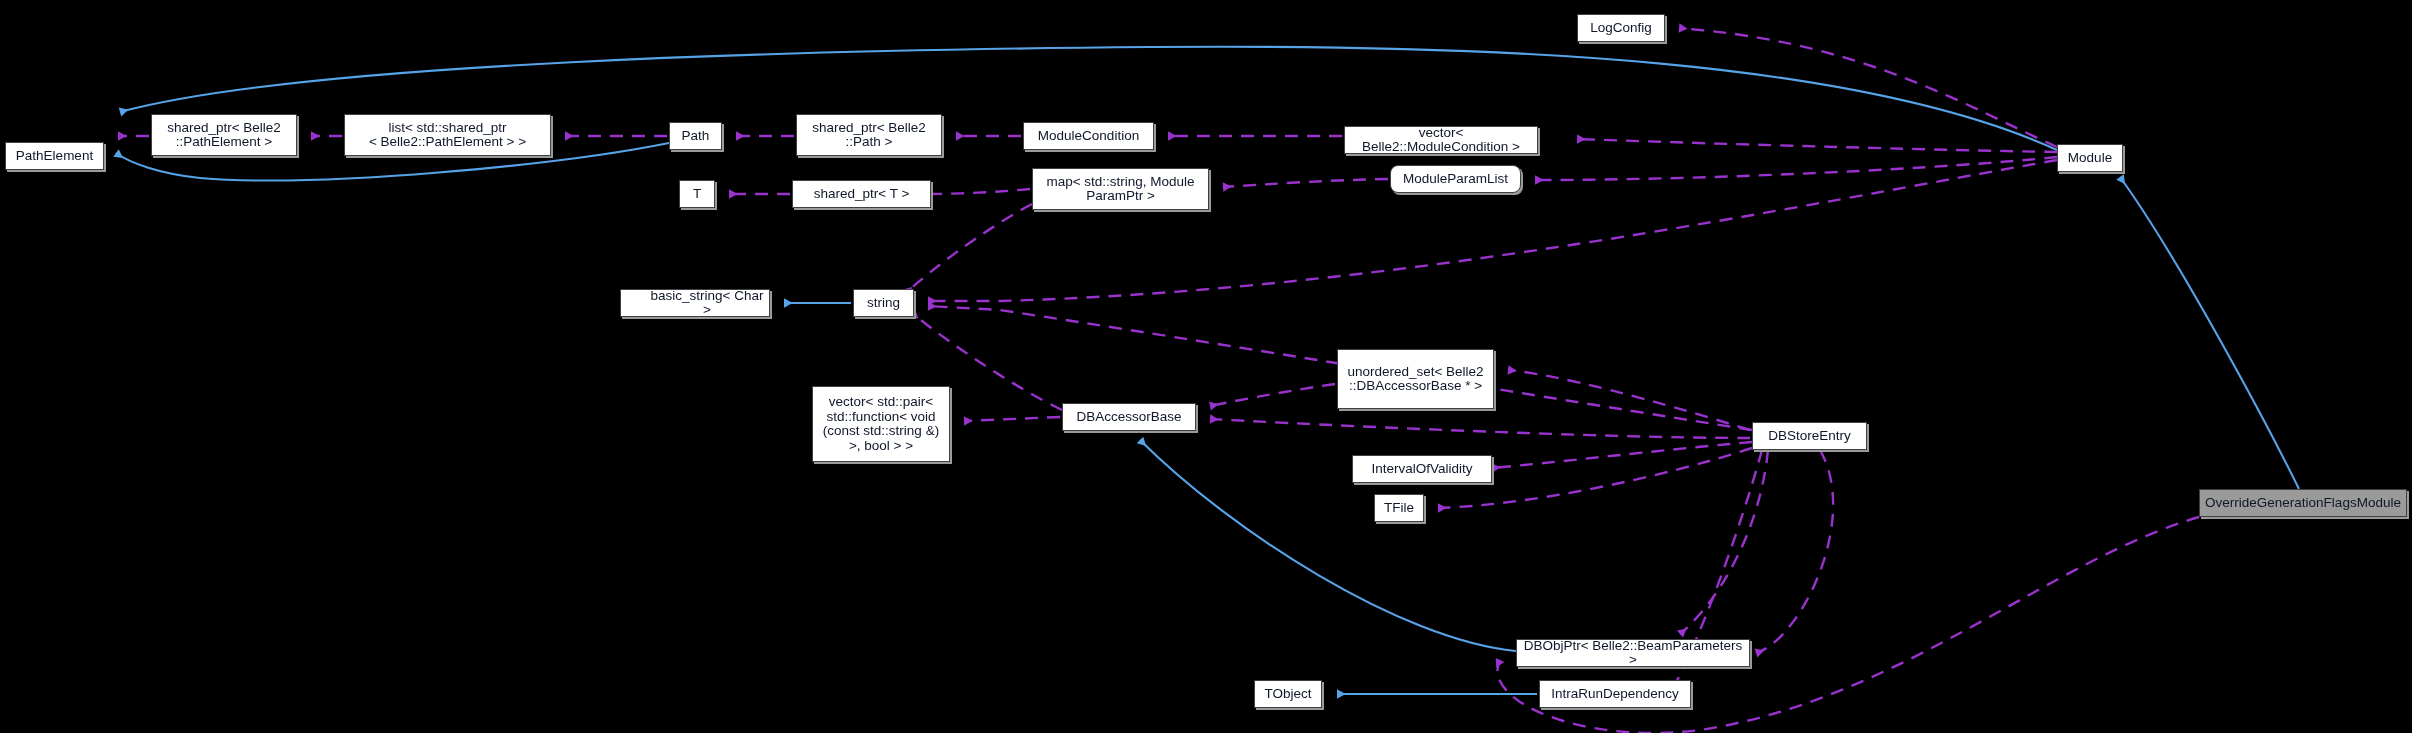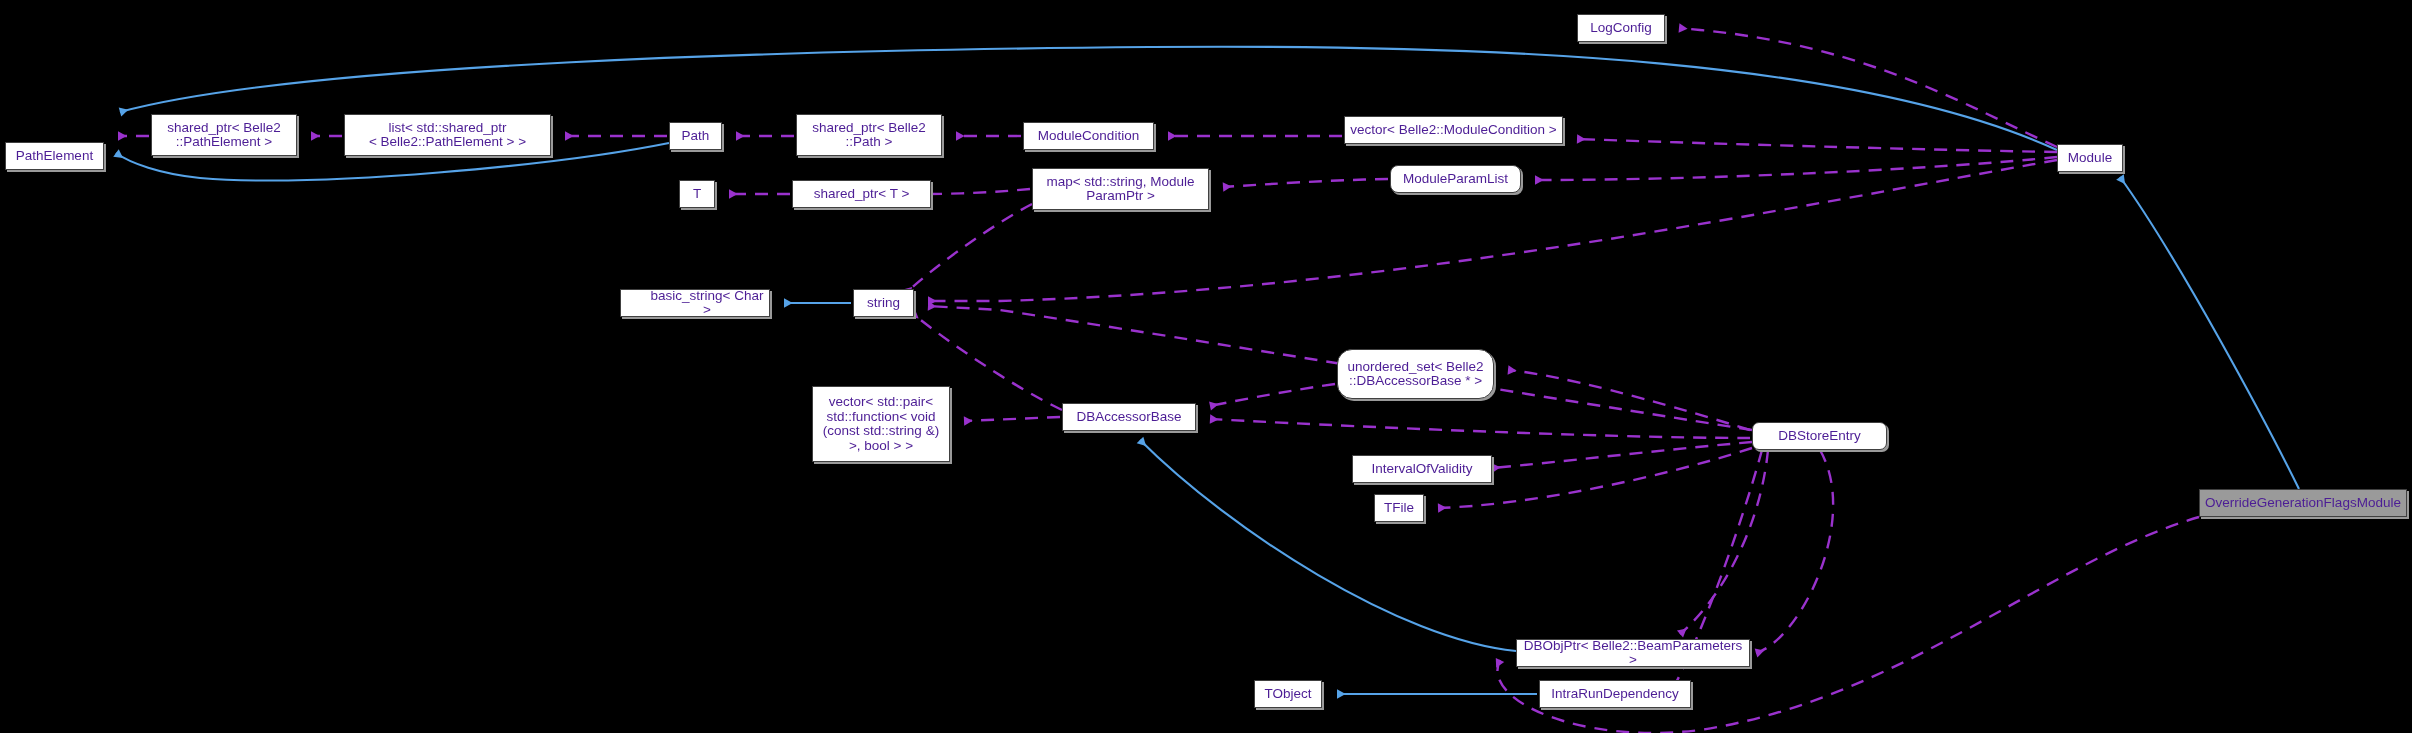--- a/index.html
+++ b/index.html
@@ -1,21 +1,21 @@
 <!DOCTYPE html>
 <html><head>
 <meta charset="utf-8">
 <style>
   html,body{margin:0;padding:0;background:#000;}
   body{font-family:"Liberation Sans",sans-serif;}
   #canvas{position:relative;width:2412px;height:733px;background:#000;overflow:hidden;}
   svg#edges{position:absolute;left:0;top:0;width:2412px;height:733px;}
   .node{position:absolute;box-sizing:border-box;background:#fff;border:1px solid #404040;
         box-shadow:2px 2px 0 0 #9a9a9a;display:flex;align-items:center;justify-content:center;
-        text-align:center;color:#4c1d95;font-size:13.5px;line-height:14.5px;letter-spacing:0px;
+        text-align:center;color:#0f172a;font-size:13.5px;line-height:14.5px;letter-spacing:0px;
         white-space:pre-line;padding:1px 4px;}
   .node.current{background:#9a9a9a;border:1px solid #404040;}
   .node span{display:block;width:100%;}
 </style>
 </head>
 <body>
 
 <div id="canvas">
   <svg id="edges" viewBox="0 0 2412 733">
     <defs>
@@ -101,38 +101,38 @@
   <div id="nodes">
       <div class="node" style="left: 5px; top: 122px; width: 99px; height: 28px; margin-top: 20px;"><span>PathElement</span></div>
       <div class="node" style="left: 151px; top: 114px; width: 146px; height: 42px;"><span>shared_ptr&lt; Belle2
 ::PathElement &gt;</span></div>
       <div class="node" style="left: 344px; top: 114px; width: 207px; height: 42px;"><span>list&lt; std::shared_ptr
 &lt; Belle2::PathElement &gt; &gt;</span></div>
       <div class="node" style="left: 669px; top: 122px; width: 53px; height: 28px;"><span>Path</span></div>
       <div class="node" style="left: 796px; top: 114px; width: 146px; height: 42px;"><span>shared_ptr&lt; Belle2
 ::Path &gt;</span></div>
       <div class="node" style="left: 1023px; top: 122px; width: 131px; height: 28px;"><span>ModuleCondition</span></div>
-      <div class="node" style="left: 1344px; top: 116px; width: 219px; height: 28px;"><span>vector&lt; Belle2::ModuleCondition &gt;</span></div>
+      <div class="node" style="left: 1344px; top: 126px; width: 194px; height: 28px;"><span>vector&lt; Belle2::ModuleCondition &gt;</span></div>
       <div class="node" style="left: 2057px; top: 144px; width: 66px; height: 28px;"><span>Module</span></div>
       <div class="node" style="left: 1577px; top: 14px; width: 88px; height: 28px;"><span>LogConfig</span></div>
       <div class="node" style="left: 679px; top: 180px; width: 36px; height: 28px;"><span>T</span></div>
       <div class="node" style="left: 792px; top: 180px; width: 139px; height: 28px;"><span>shared_ptr&lt; T &gt;</span></div>
       <div class="node" style="left: 1032px; top: 168px; width: 177px; height: 42px;"><span>map&lt; std::string, Module
 ParamPtr &gt;</span></div>
       <div class="node" style="left: 1390px; top: 165px; width: 131px; height: 28px; border-radius: 8px;"><span>ModuleParamList</span></div>
       <div class="node" style="left: 620px; top: 289px; width: 150px; height: 28px; padding-left: 28px;"><span>basic_string&lt; Char &gt;</span></div>
       <div class="node" style="left: 853px; top: 289px; width: 61px; height: 28px;"><span>string</span></div>
       <div class="node" style="left: 812px; top: 386px; width: 138px; height: 76px;"><span>vector&lt; std::pair&lt;
 std::function&lt; void
 (const std::string &amp;)
 &gt;, bool &gt; &gt;</span></div>
       <div class="node" style="left: 1062px; top: 403px; width: 134px; height: 28px; text-align: center;"><span>DBAccessorBase</span></div>
-      <div class="node" style="left: 1337px; top: 349px; width: 157px; height: 50px; border-radius: 15px;"><span>unordered_set&lt; Belle2
+      <div class="node" style="left: 1337px; top: 349px; width: 157px; height: 60px;"><span>unordered_set&lt; Belle2
 ::DBAccessorBase * &gt;</span></div>
-      <div class="node" style="left: 1752px; top: 422px; width: 135px; height: 28px; border-radius: 7px;"><span>DBStoreEntry</span></div>
+      <div class="node" style="left: 1752px; top: 422px; width: 115px; height: 28px;"><span>DBStoreEntry</span></div>
       <div class="node" style="left: 1352px; top: 455px; width: 140px; height: 28px;"><span>IntervalOfValidity</span></div>
       <div class="node" style="left: 1374px; top: 494px; width: 50px; height: 28px;"><span>TFile</span></div>
       <div class="node" style="left: 1516px; top: 639px; width: 234px; height: 28px;"><span>DBObjPtr&lt; Belle2::BeamParameters &gt;</span></div>
       <div class="node" style="left: 1254px; top: 680px; width: 68px; height: 28px;"><span>TObject</span></div>
       <div class="node" style="left: 1539px; top: 680px; width: 152px; height: 28px;"><span>IntraRunDependency</span></div>
       <div class="node current" style="left: 2199px; top: 489px; width: 208px; height: 28px;"><span>OverrideGenerationFlagsModule</span></div>
     </div>
 </div>
 
 </body></html>

